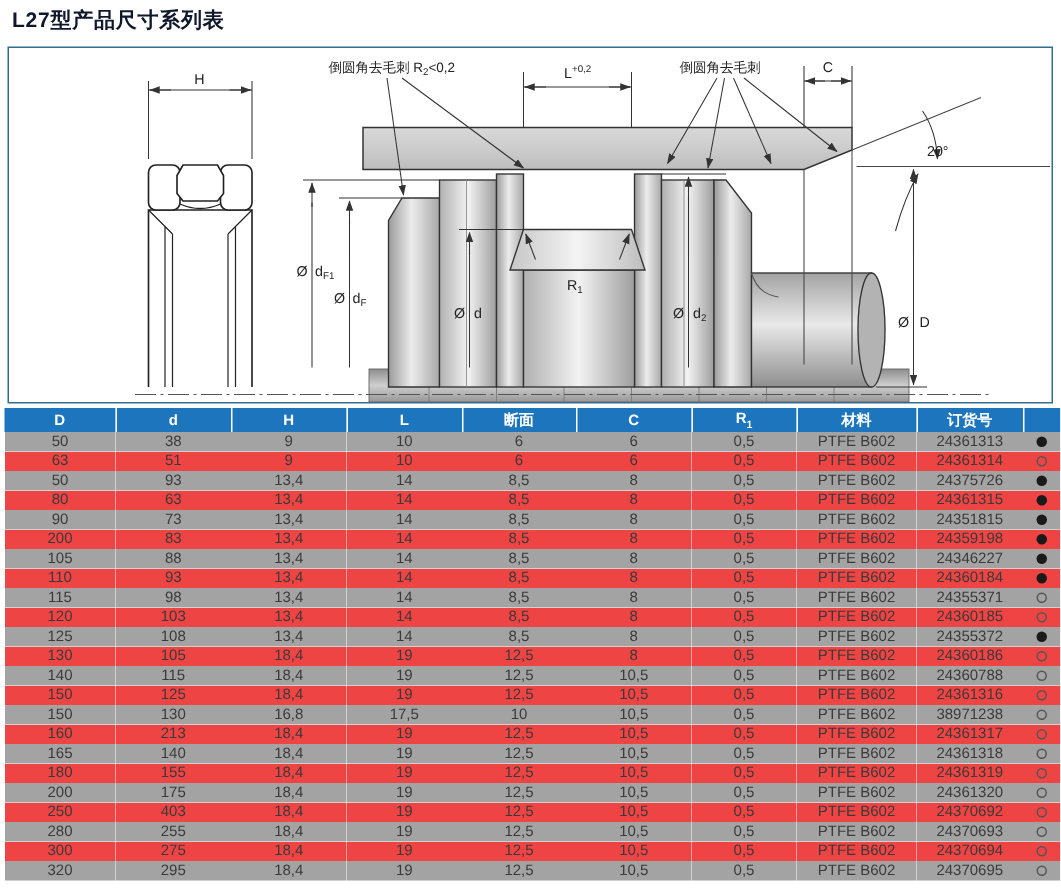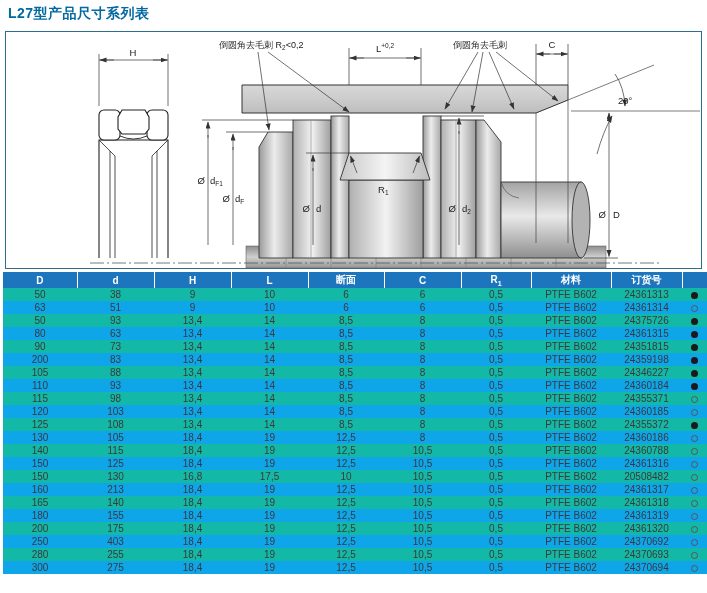--- a/index.html
+++ b/index.html
@@ -1,36 +1,36 @@
 <!DOCTYPE html>
 <html><head>
 <meta charset="utf-8">
 <style>
   html,body{margin:0;padding:0;background:#fff;}
   .page{position:relative;width:707px;height:593px;background:#ffffff;
         font-family:"Liberation Sans",sans-serif;overflow:hidden;}
   .page-title{position:absolute;left:8px;top:5px;margin:0;font-size:14px;
-        font-weight:bold;color:#0369a1;letter-spacing:.5px;}
+        font-weight:bold;color:#0f172a;letter-spacing:.5px;}
   .drawing-box{position:absolute;left:5px;top:31px;width:697px;height:238px;
         border:1px solid #2e6e8e;box-sizing:border-box;background:#fff;}
   .drawing-box svg{display:block;width:100%;height:100%;}
   svg text{font-family:"Liberation Sans",sans-serif;fill:#222;}
   .dims{font-size:9.5px;}
   .cjk{font-size:9px;}
   .sub{font-size:6.5px;}
   table.dim-table{position:absolute;left:3px;top:272px;width:704px;
         border-collapse:collapse;table-layout:fixed;font-size:10px;color:#3a3a3a;}
   .dim-table th{background:#1d76bd;color:#fff;font-weight:bold;font-size:10px;
         height:16px;padding:0;border-right:1px solid #fff;text-align:center;}
   .dim-table th:last-child{border-right:none;}
   .dim-table th sub{font-size:7px;}
   .dim-table td{text-align:center;height:13px;line-height:13px;padding:0;
         white-space:nowrap;overflow:hidden;}
-  .dim-table tr.odd{background:#14b8a6;}
-  .dim-table tr.even{background:#0ea5e9;}
+  .dim-table tr.odd{background:#a3a3a3;}
+  .dim-table tr.even{background:#ef4444;}
   .dot{display:inline-block;width:7px;height:7px;border-radius:50%;vertical-align:middle;}
   .dot.filled{background:#1a1a1a;}
   .dot.open{border:1.2px solid #555;box-sizing:border-box;background:transparent;}
 </style>
 </head>
 <body>
 
 <div class="page">
 
   <h1 class="page-title">L27型产品尺寸系列表</h1>
@@ -403,21 +403,21 @@
         </tr>
         <tr class="odd">
           <td>150</td>
           <td>130</td>
           <td>16,8</td>
           <td>17,5</td>
           <td>10</td>
           <td>10,5</td>
           <td>0,5</td>
           <td>PTFE B602</td>
-          <td>20508482</td>
+          <td>38971238</td>
           <td><span class="dot open"></span></td>
         </tr>
         <tr class="even">
           <td>160</td>
           <td>213</td>
           <td>18,4</td>
           <td>19</td>
           <td>12,5</td>
           <td>10,5</td>
           <td>0,5</td>
@@ -490,16 +490,28 @@
           <td>275</td>
           <td>18,4</td>
           <td>19</td>
           <td>12,5</td>
           <td>10,5</td>
           <td>0,5</td>
           <td>PTFE B602</td>
           <td>24370694</td>
           <td><span class="dot open"></span></td>
         </tr>
+        <tr class="odd">
+          <td>320</td>
+          <td>295</td>
+          <td>18,4</td>
+          <td>19</td>
+          <td>12,5</td>
+          <td>10,5</td>
+          <td>0,5</td>
+          <td>PTFE B602</td>
+          <td>24370695</td>
+          <td><span class="dot open"></span></td>
+        </tr>
       </tbody>
   </table>
 
 </div>
 
 </body></html>

